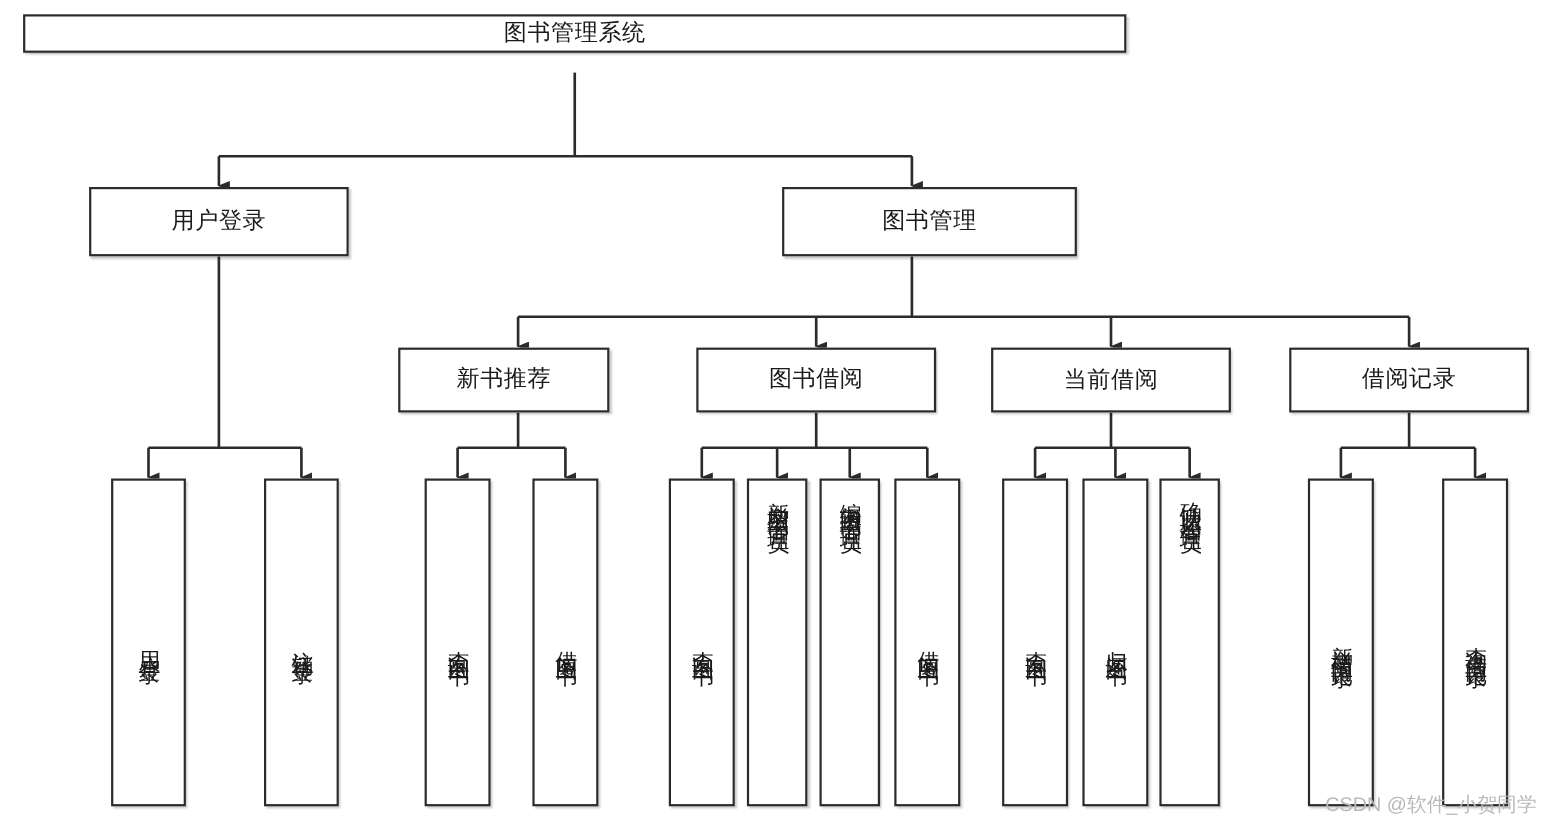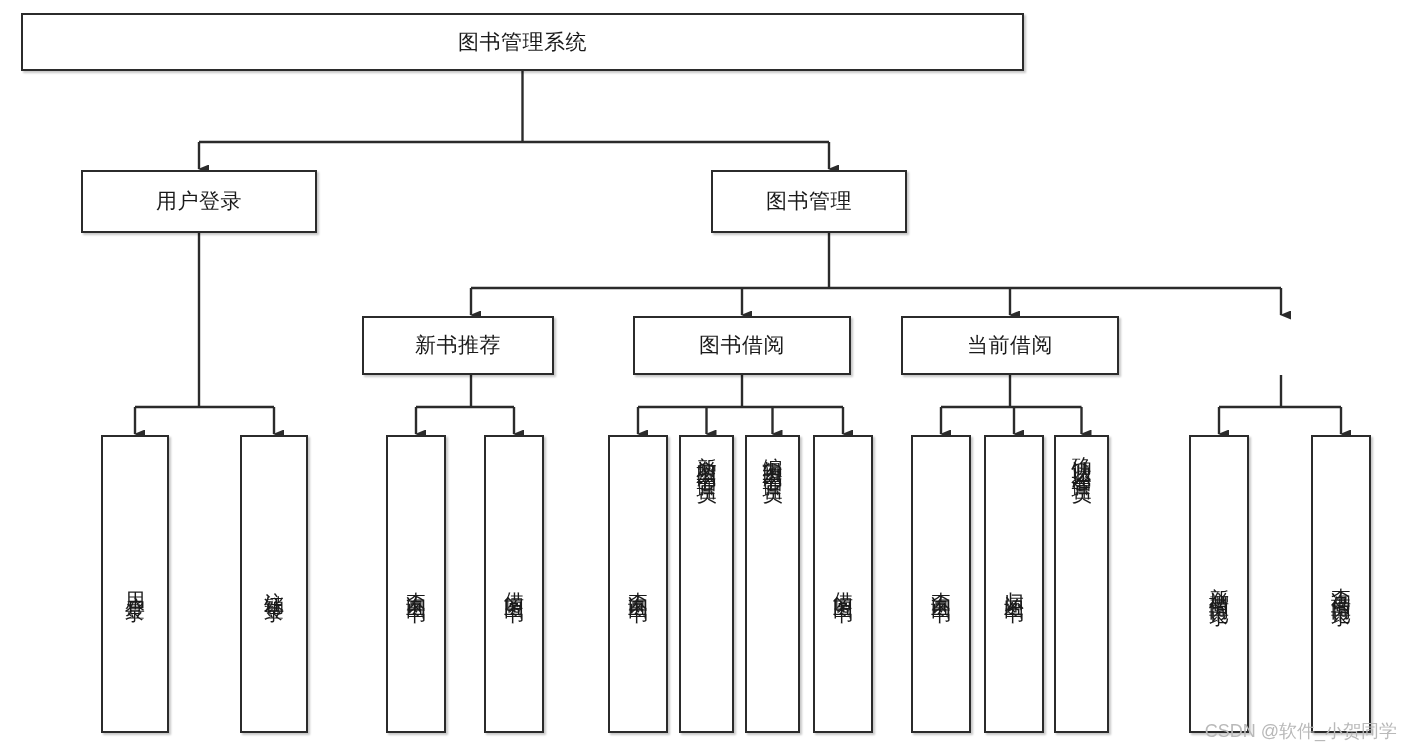--- a/index.html
+++ b/index.html
@@ -100,39 +100,42 @@
         <path d="M 941 407 L 941 434" marker-end="url(#arrowhead)"></path>
         <path d="M 1014 407 L 1014 434" marker-end="url(#arrowhead)"></path>
         <path d="M 1081.5 407 L 1081.5 434" marker-end="url(#arrowhead)"></path>
         <path d="M 1281 375 L 1281 407"></path>
         <path d="M 1219 407 L 1341 407"></path>
         <path d="M 1219 407 L 1219 434" marker-end="url(#arrowhead)"></path>
         <path d="M 1341 407 L 1341 434" marker-end="url(#arrowhead)"></path>
       </g>
   </svg>
 
-  <div class="node-box" style="left: 21px; top: 13px; width: 1003px; height: 58px;">
+  <div class="node-box" style="left: 21px; top: 13px; width: 1003px; height: 35px;">
     <span class="node-label">图书管理系统</span>
   </div>
 
   <div class="node-box" style="left: 81px; top: 170px; width: 236px; height: 63px;">
     <span class="node-label">用户登录</span>
   </div>
-  <div class="node-box" style="left: 711px; top: 170px; width: 196px; height: 63px;">
+  <div class="node-box" style="left: 711px; top: 170px; width: 268px; height: 63px;">
     <span class="node-label">图书管理</span>
   </div>
 
   <div class="node-box" style="left: 362px; top: 316px; width: 192px; height: 59px;">
     <span class="node-label">新书推荐</span>
   </div>
   <div class="node-box" style="left: 633px; top: 316px; width: 218px; height: 59px;">
     <span class="node-label">图书借阅</span>
   </div>
   <div class="node-box" style="left: 901px; top: 316px; width: 218px; height: 59px; font-family: Liberation Serif, serif;">
     <span class="node-label">当前借阅</span>
+  </div>
+  <div class="node-box" style="left: 1172px; top: 316px; width: 218px; height: 59px;">
+    <span class="node-label">借阅记录</span>
   </div>
 
   <div class="leaf-box align-center" style="left: 101px; top: 435px; width: 68px; height: 298px;">
     <span class="leaf-label">用户登录</span>
   </div>
   <div class="leaf-box align-center" style="left: 240px; top: 435px; width: 68px; height: 298px;">
     <span class="leaf-label">注销登录</span>
   </div>
   <div class="leaf-box align-center" style="left: 386px; top: 435px; width: 60px; height: 298px;">
     <span class="leaf-label">查询图书</span>

